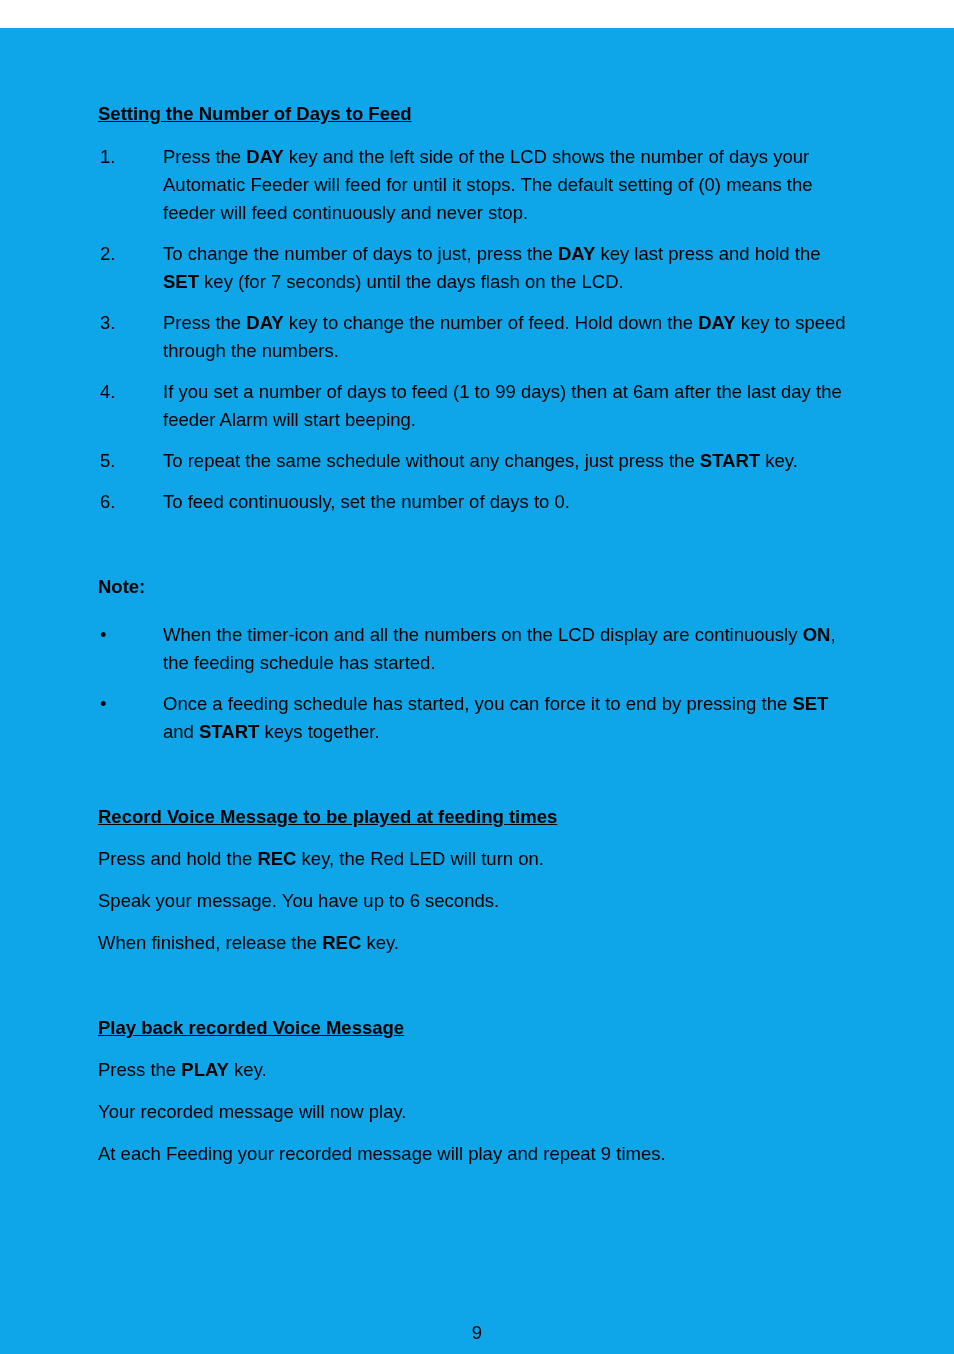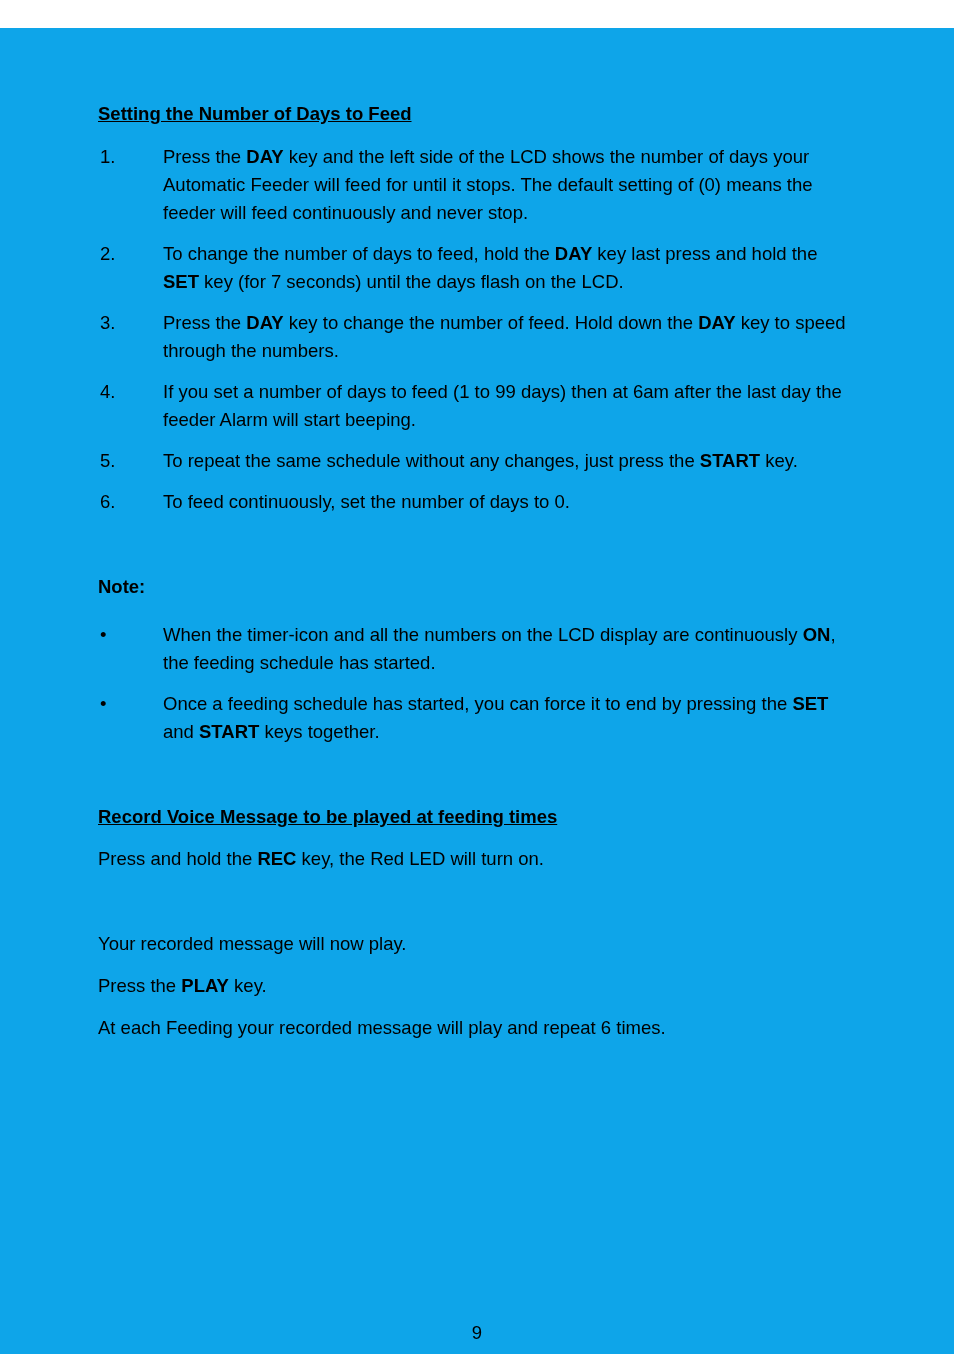--- a/index.html
+++ b/index.html
@@ -81,21 +81,21 @@
   <div>
     <div class="heading">Setting the Number of Days to Feed</div>
 
     <div class="list">
       <div class="item">
         <span class="marker">1.</span>
         <span class="itxt"><span>Press the </span><span class="b">DAY</span><span> key and the left side of the LCD shows the number of days your Automatic Feeder will feed for until it stops. The default setting of (0) means the feeder will feed continuously and never stop.</span></span>
       </div>
       <div class="item">
         <span class="marker">2.</span>
-        <span class="itxt"><span>To change the number of days to feed, hold the </span><span class="b">DAY</span><span> key last press and hold the </span><span class="b">SET</span><span> key (for 7 seconds) until the days flash on the LCD.</span></span>
+        <span class="itxt"><span>To change the number of days to just, press the </span><span class="b">DAY</span><span> key last press and hold the </span><span class="b">SET</span><span> key (for 7 seconds) until the days flash on the LCD.</span></span>
       </div>
       <div class="item">
         <span class="marker">3.</span>
         <span class="itxt"><span>Press the </span><span class="b">DAY</span><span> key to change the number of feed. Hold down the </span><span class="b">DAY</span><span> key to speed through the numbers.</span></span>
       </div>
       <div class="item">
         <span class="marker">4.</span>
         <span class="itxt"><span>If you set a number of days to feed (1 to 99 days) then at 6am after the last day the feeder Alarm will start beeping.</span></span>
       </div>
       <div class="item">
@@ -120,23 +120,26 @@
       <div class="item">
         <span class="marker">•</span>
         <span class="itxt"><span>Once a feeding schedule has started, you can force it to end by pressing the </span><span class="b">SET</span><span> and </span><span class="b">START</span><span> keys together.</span></span>
       </div>
     </div>
   </div>
 
   <div class="sec-gap">
     <div class="heading">Record Voice Message to be played at feeding times</div>
     <p class="para"><span>Press and hold the </span><span class="b">REC</span><span> key, the Red LED will turn on.</span></p>
+    <p class="para"><span>Speak your message. You have up to 6 seconds.</span></p>
+    <p class="para"><span>When finished, release the </span><span class="b">REC</span><span> key.</span></p>
   </div>
 
   <div class="sec-gap">
+    <div class="heading">Play back recorded Voice Message</div>
+    <p class="para"><span>Press the </span><span class="b">PLAY</span><span> key.</span></p>
     <p class="para"><span>Your recorded message will now play.</span></p>
-    <p class="para"><span>Press the </span><span class="b">PLAY</span><span> key.</span></p>
-    <p class="para"><span>At each Feeding your recorded message will play and repeat 6 times.</span></p>
+    <p class="para"><span>At each Feeding your recorded message will play and repeat 9 times.</span></p>
   </div>
 
   <div class="page-number">9</div>
 
 </div>
 
 </body></html>

